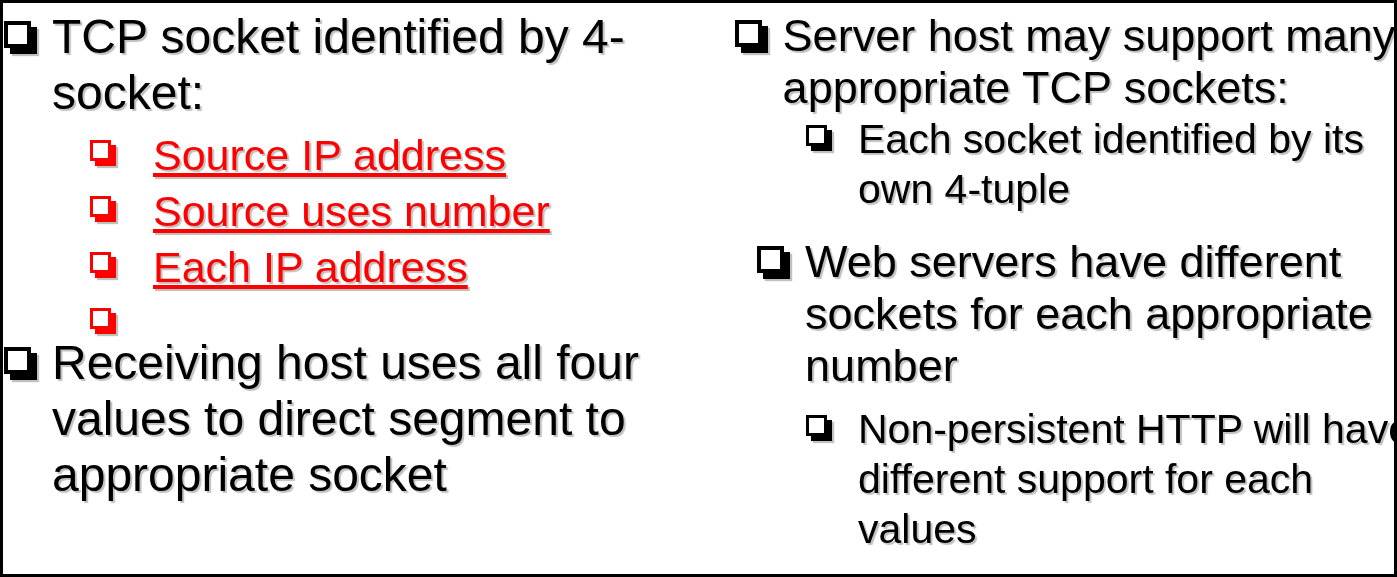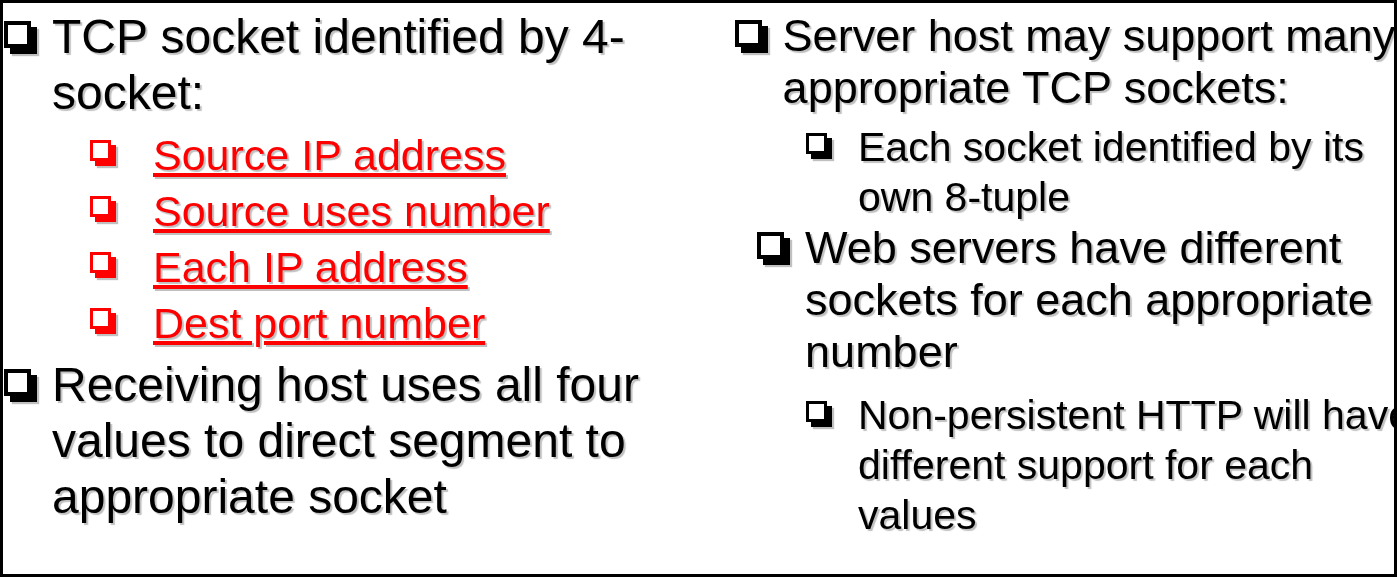--- a/index.html
+++ b/index.html
@@ -45,22 +45,22 @@
   .col-left .l2 { font-size: 43px; line-height: 56px; margin-left: 86px; }
   .col-left .l2 .b2 { margin-top: 13px; margin-right: 42px; }
   .col-left .sub-first   { margin-top: 6px; }
   .col-left .group-start { margin-top: 6px; }
 
   
   .col-right .l1 { font-size: 45px; line-height: 52px; justify-content: center; }
   .col-right .l2 { font-size: 41px; line-height: 50px; margin-left: 73px; }
   .col-right .l1 .b1 { margin-top: 10px; }
   .col-right .l2 .b2 { margin-top: 11px; margin-right: 31px; }
-  .col-right .sub-first   { margin-top: 8px; }
-  .col-right .group-start { margin-top: 0; }
+  .col-right .sub-first   { }
+  .col-right .group-start { margin-top: 22px; }
   .col-right .sub-last    { margin-top: 12px; }
 
   .red { color: #ff0000; text-decoration: underline; }
 </style>
 </head>
 <body>
 
 <div class="slide">
 
   <div class="col col-left">
@@ -89,23 +89,20 @@
 
     <div class="item l2 red">
       <span class="bullet b2"></span>
       <div class="text">
         <div class="line">Each IP address</div>
       </div>
     </div>
 
     <div class="item l2 red">
       <span class="bullet b2"></span>
-      <div class="text">
-        <div class="line">Dest port number</div>
-      </div>
     </div>
 
     <div class="item l1 group-start">
       <span class="bullet b1"></span>
       <div class="text">
         <div class="line">Receiving host uses all four</div>
         <div class="line">values to direct segment to</div>
         <div class="line">appropriate socket</div>
       </div>
     </div>
@@ -119,21 +116,21 @@
       <div class="text">
         <div class="line">Server host may support many</div>
         <div class="line">appropriate TCP sockets:</div>
       </div>
     </div>
 
     <div class="item l2 sub-first">
       <span class="bullet b2"></span>
       <div class="text">
         <div class="line">Each socket identified by its</div>
-        <div class="line">own 8-tuple</div>
+        <div class="line">own 4-tuple</div>
       </div>
     </div>
 
     <div class="item l1 group-start">
       <span class="bullet b1"></span>
       <div class="text">
         <div class="line">Web servers have different</div>
         <div class="line">sockets for each appropriate</div>
         <div class="line">number</div>
       </div>

